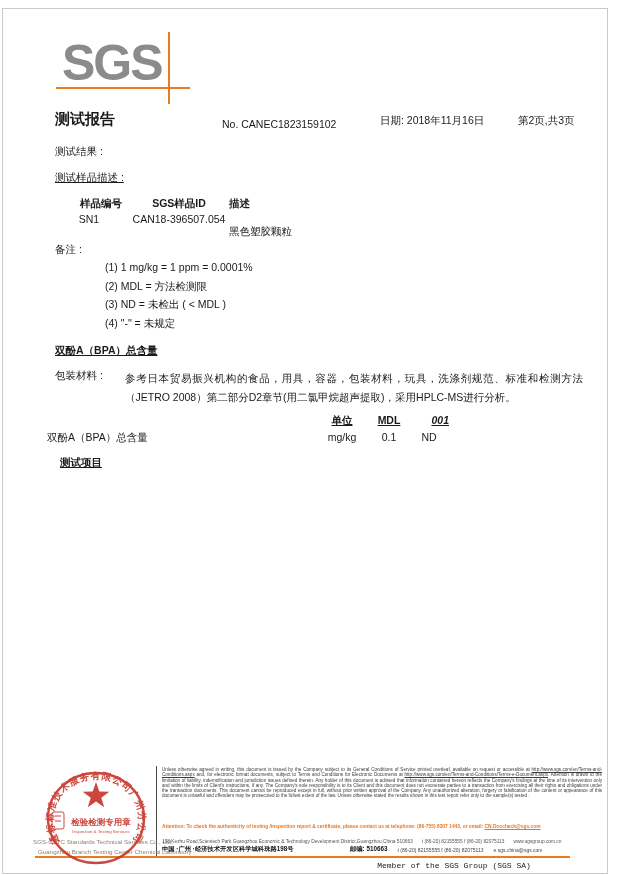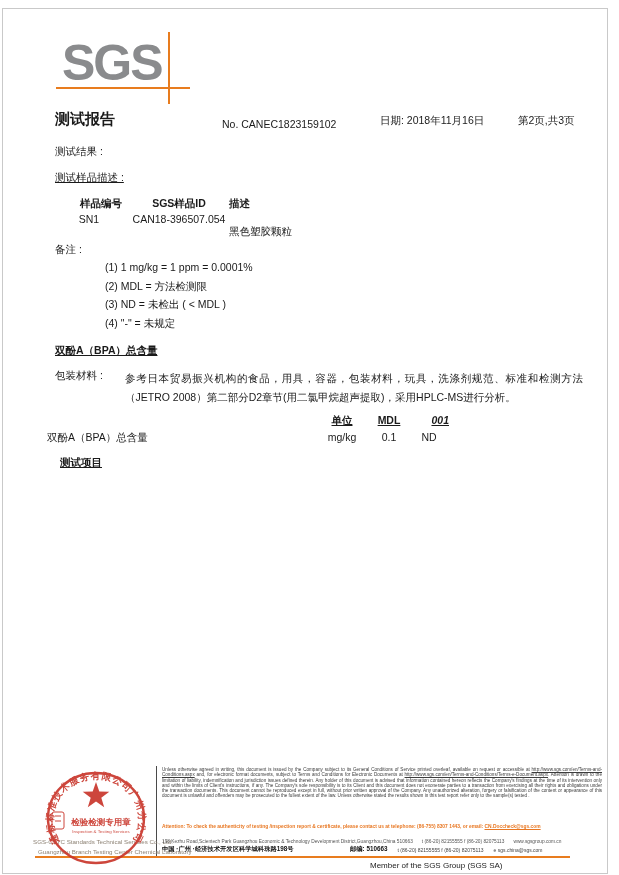--- a/index.html
+++ b/index.html
@@ -107,21 +107,21 @@
 </div>
 
 <div class="abs addr2" style="left:162px;top:845px;">
   <span style="width:178px;">中国 ·广州 ·经济技术开发区科学城科珠路198号</span>
   <span>邮编: 510663</span>
   <span class="light">t (86-20) 82155555  f (86-20) 82075113</span>
   <span class="light">e  sgs.china@sgs.com</span>
 </div>
 
 <div class="abs orange-rule" style="left:35px;top:856px;width:535px;"></div>
-<div class="abs member" style="left:370px;top:861px;width:200px;text-align:left;">Member of the SGS Group (SGS SA)</div>
+<div class="abs member" style="left:354px;top:861px;width:200px;text-align:center;font-family:Liberation Mono, monospace;">Member of the SGS Group (SGS SA)</div>
 
 <svg class="abs stamp-svg" style="left:44px;top:770px;" width="104" height="96" viewBox="0 0 104 96">
   <ellipse cx="52" cy="48" rx="48" ry="45" fill="none" stroke="#c9372c" stroke-width="2.4"></ellipse>
   <path id="ringPath" d="M 19,76 A 43 41 0 1 1 85,76" fill="none"></path>
   <text fill="#c9372c" font-size="9.5" font-weight="bold" letter-spacing="1">
     <textPath href="#ringPath" startOffset="50%" text-anchor="middle">通标标准技术服务有限公司广州分公司</textPath>
   </text>
   <polygon fill="#c9372c" points="52,12 55.3,21.5 65.3,21.7 57.3,27.7 60.2,37.3 52,31.6 43.8,37.3 46.7,27.7 38.7,21.7 48.7,21.5"></polygon>
   <rect x="8" y="42" width="12" height="17" rx="2" fill="none" stroke="#c9372c" stroke-width="1"></rect>
   <line x1="11" y1="46" x2="17" y2="46" stroke="#c9372c" stroke-width="1"></line>

